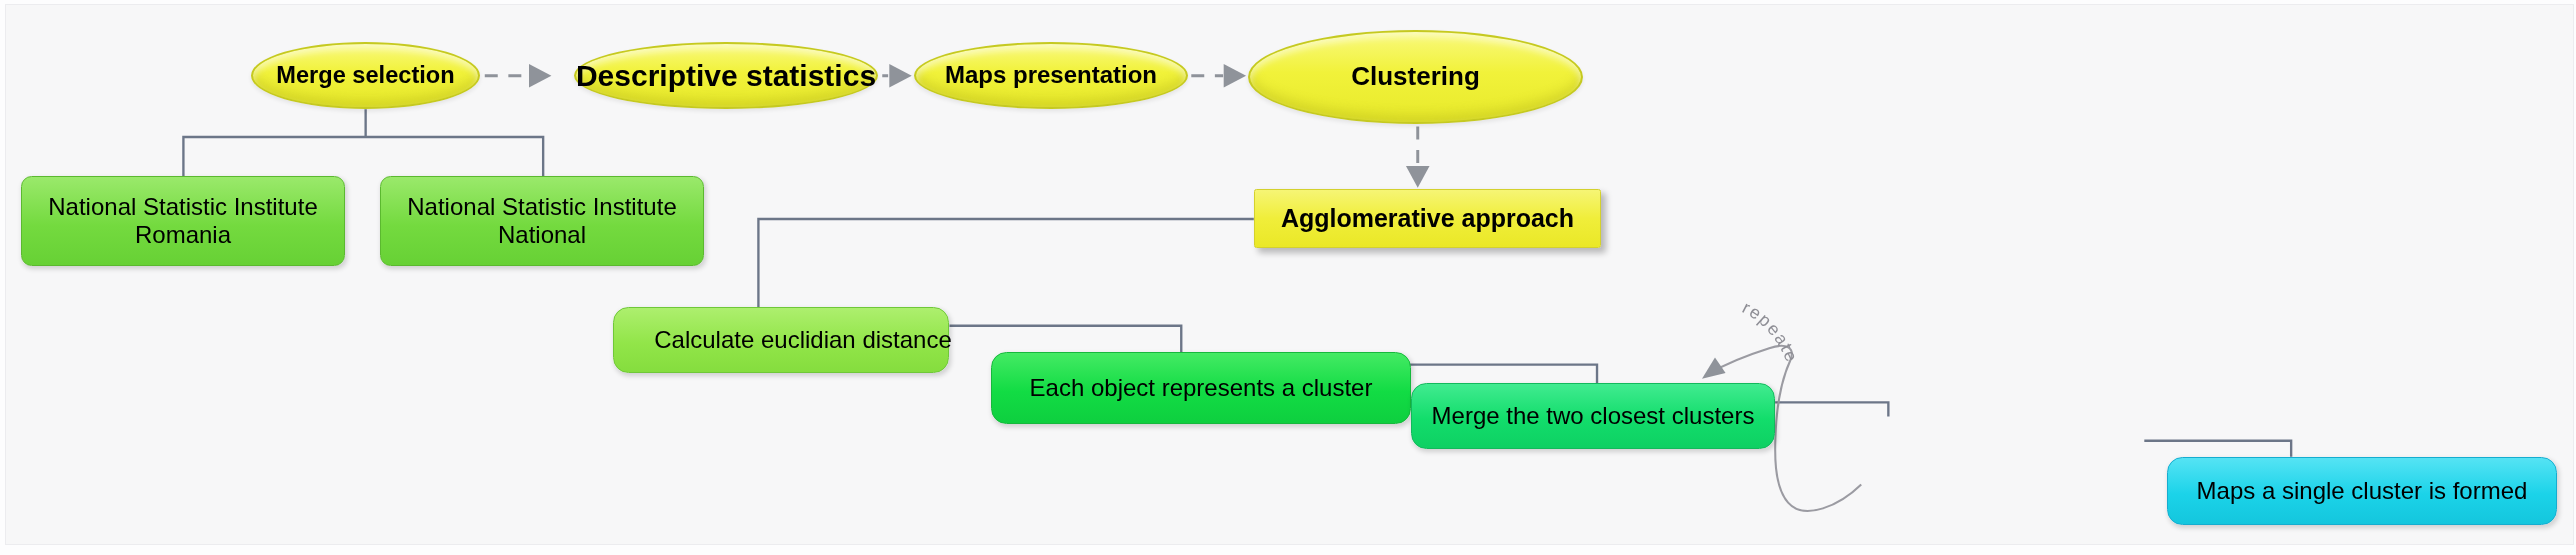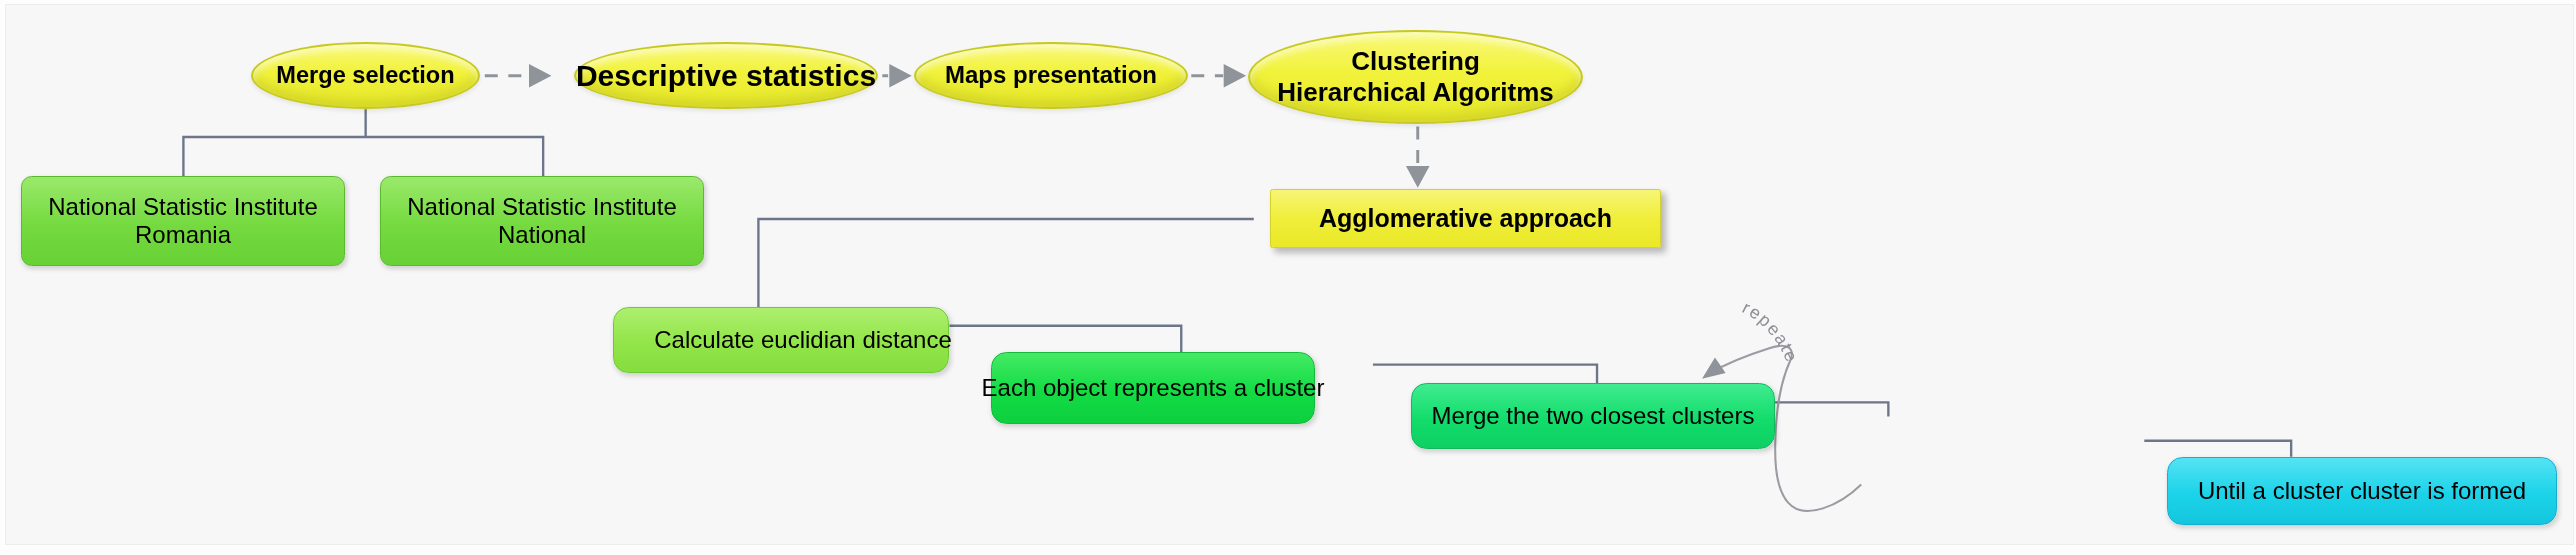--- a/index.html
+++ b/index.html
@@ -20,26 +20,26 @@
   
   #el-data {left:251px; top:42px; width:229px;height:67px;font-size:23.6px;}
   #el-desc {left:574px; top:42px; width:304px;height:67px;font-size:30px;}
   #el-maps {left:914px;top:42px; width:274px;height:67px;font-size:24px;}
   #el-clus {left:1248px;top:29.5px; width:335px;height:94px;font-size:26px;}
   
   #bx-rom  {left:21px;  top:176px;width:324px;height:90px;border-radius:10.6px;
             background:linear-gradient(180deg,#9ae96b 0%,#74da3f 55%,#67d135 100%);border:1.8px solid #5bb92f;}
   #bx-bul  {left:380px; top:176px;width:324px;height:90px;border-radius:10.6px;
             background:linear-gradient(180deg,#9ae96b 0%,#74da3f 55%,#67d135 100%);border:1.8px solid #5bb92f;}
-  #bx-agg  {left:1254px;top:189px;width:391px;height:59px;font-size:25px;font-weight:700;border-radius:2.4px;
+  #bx-agg  {left:1254px;top:189px;width:347px;height:59px;font-size:25px;font-weight:700;border-radius:2.4px;
             background:linear-gradient(180deg,#f6f575 0%,#f0ee3a 50%,#eae827 100%);border:1.8px solid #d4d12d;
-            box-shadow:4.1px 4.7px 5.9px rgba(0,0,0,.25);margin-left:16px;}
+            box-shadow:4.1px 4.7px 5.9px rgba(0,0,0,.25);}
   #bx-calc {left:613px;top:307px;width:336px;height:66px;
             background:linear-gradient(180deg,#adef6e 0%,#92e549 55%,#85dd3e 100%);border:1.8px solid #6fc838;padding-left:44px;}
-  #bx-each {left:991px;top:352px;width:324px;height:72px;
+  #bx-each {left:991px;top:352px;width:420px;height:72px;
             background:linear-gradient(180deg,#44ea64 0%,#12dc44 55%,#0ecf3f 100%);border:1.8px solid #16b83c;}
   #bx-merge{left:1411px;top:383px;width:364px;height:66px;
             background:linear-gradient(180deg,#41eb90 0%,#12dd6b 55%,#0ed063 100%);border:1.8px solid #12b95c;}
   #bx-upd  {left:1815px;top:416px;width:329px;height:68px;
             background:linear-gradient(180deg,#41ead0 0%,#12dcb2 55%,#0ed0a8 100%);border:1.8px solid #10b694;}
   #bx-until{left:2167px;top:457px;width:390px;height:68px;
             background:linear-gradient(180deg,#55e3f4 0%,#1bd3e9 55%,#14c6dd 100%);border:1.8px solid #15add0;}
   .conn{stroke:#6c7688;stroke-width:4;fill:none;}
   .dash{stroke:#8f939a;stroke-width:5;fill:none;stroke-dasharray:22 18;}
   .ahead{fill:#8f939a;stroke:none;}
@@ -82,21 +82,20 @@
     <span class="ln">Merge selection</span>
   </div>
   <div class="node ellipse" id="el-desc">
     <span class="ln">Descriptive statistics</span>
   </div>
   <div class="node ellipse" id="el-maps">
     <span class="ln">Maps presentation</span>
   </div>
   <div class="node ellipse" id="el-clus">
     <span class="ln">Clustering</span>
-    <span class="ln">Hierarchical Algoritms</span>
   </div>
 
   <div class="node rbox" id="bx-rom">
     <span class="ln">National Statistic Institute</span>
     <span class="ln">Romania</span>
   </div>
   <div class="node rbox" id="bx-bul">
     <span class="ln">National Statistic Institute</span>
     <span class="ln">National</span>
   </div>
@@ -108,16 +107,16 @@
   <div class="node rbox" id="bx-calc">
     <span class="ln">Calculate euclidian distance</span>
   </div>
   <div class="node rbox" id="bx-each">
     <span class="ln">Each object represents a cluster</span>
   </div>
   <div class="node rbox" id="bx-merge">
     <span class="ln">Merge the two closest clusters</span>
   </div>
   <div class="node rbox" id="bx-until">
-    <span class="ln">Until a cluster cluster is formed</span>
+    <span class="ln">Maps a single cluster is formed</span>
   </div>
 </div>
 
 
 </body></html>

